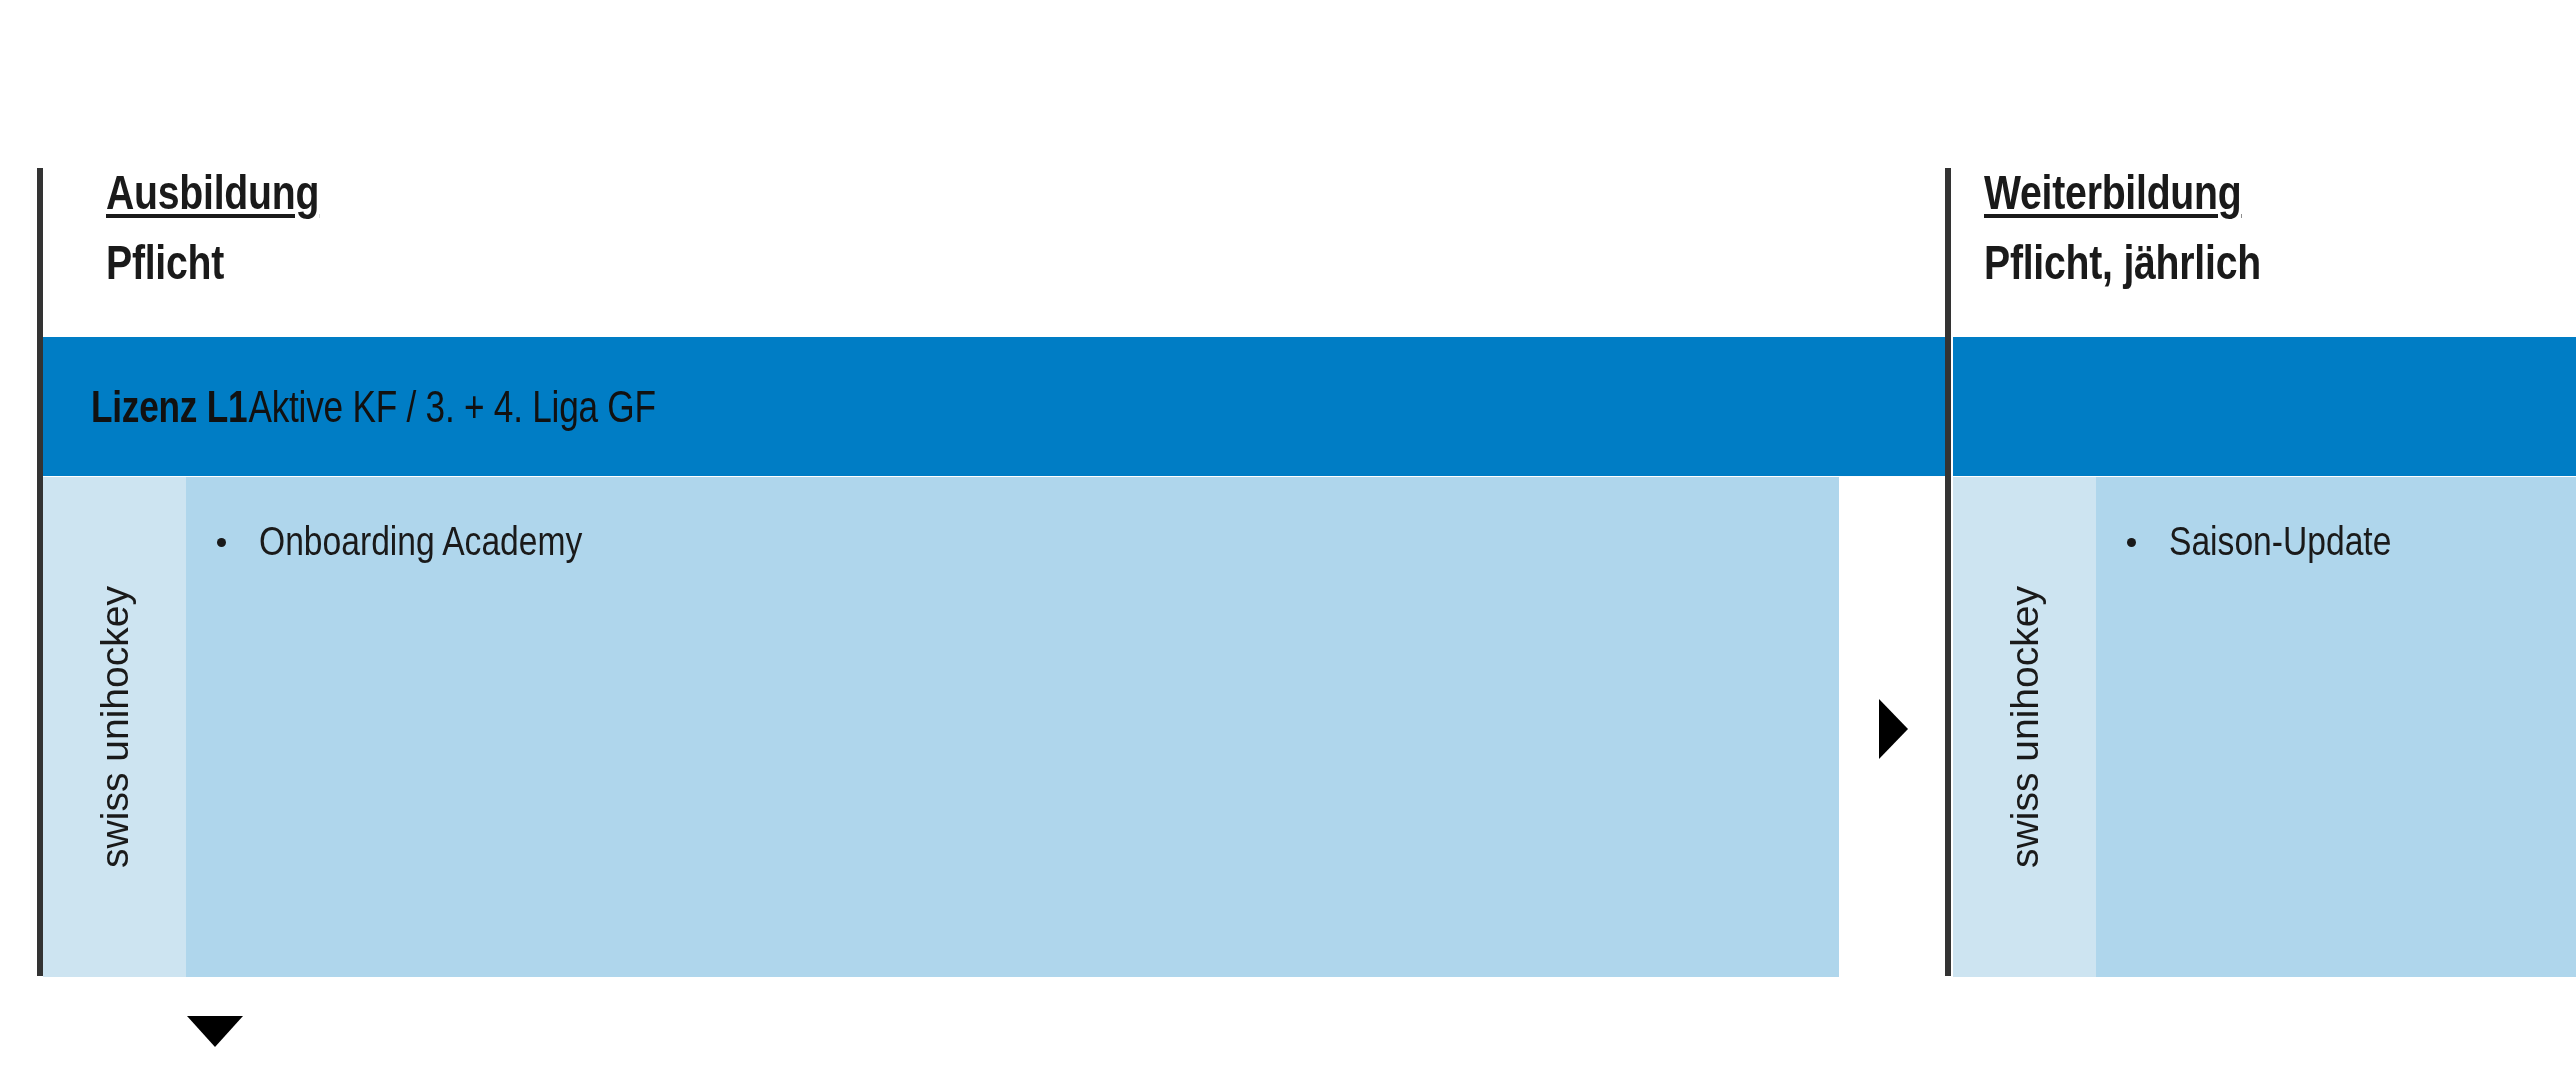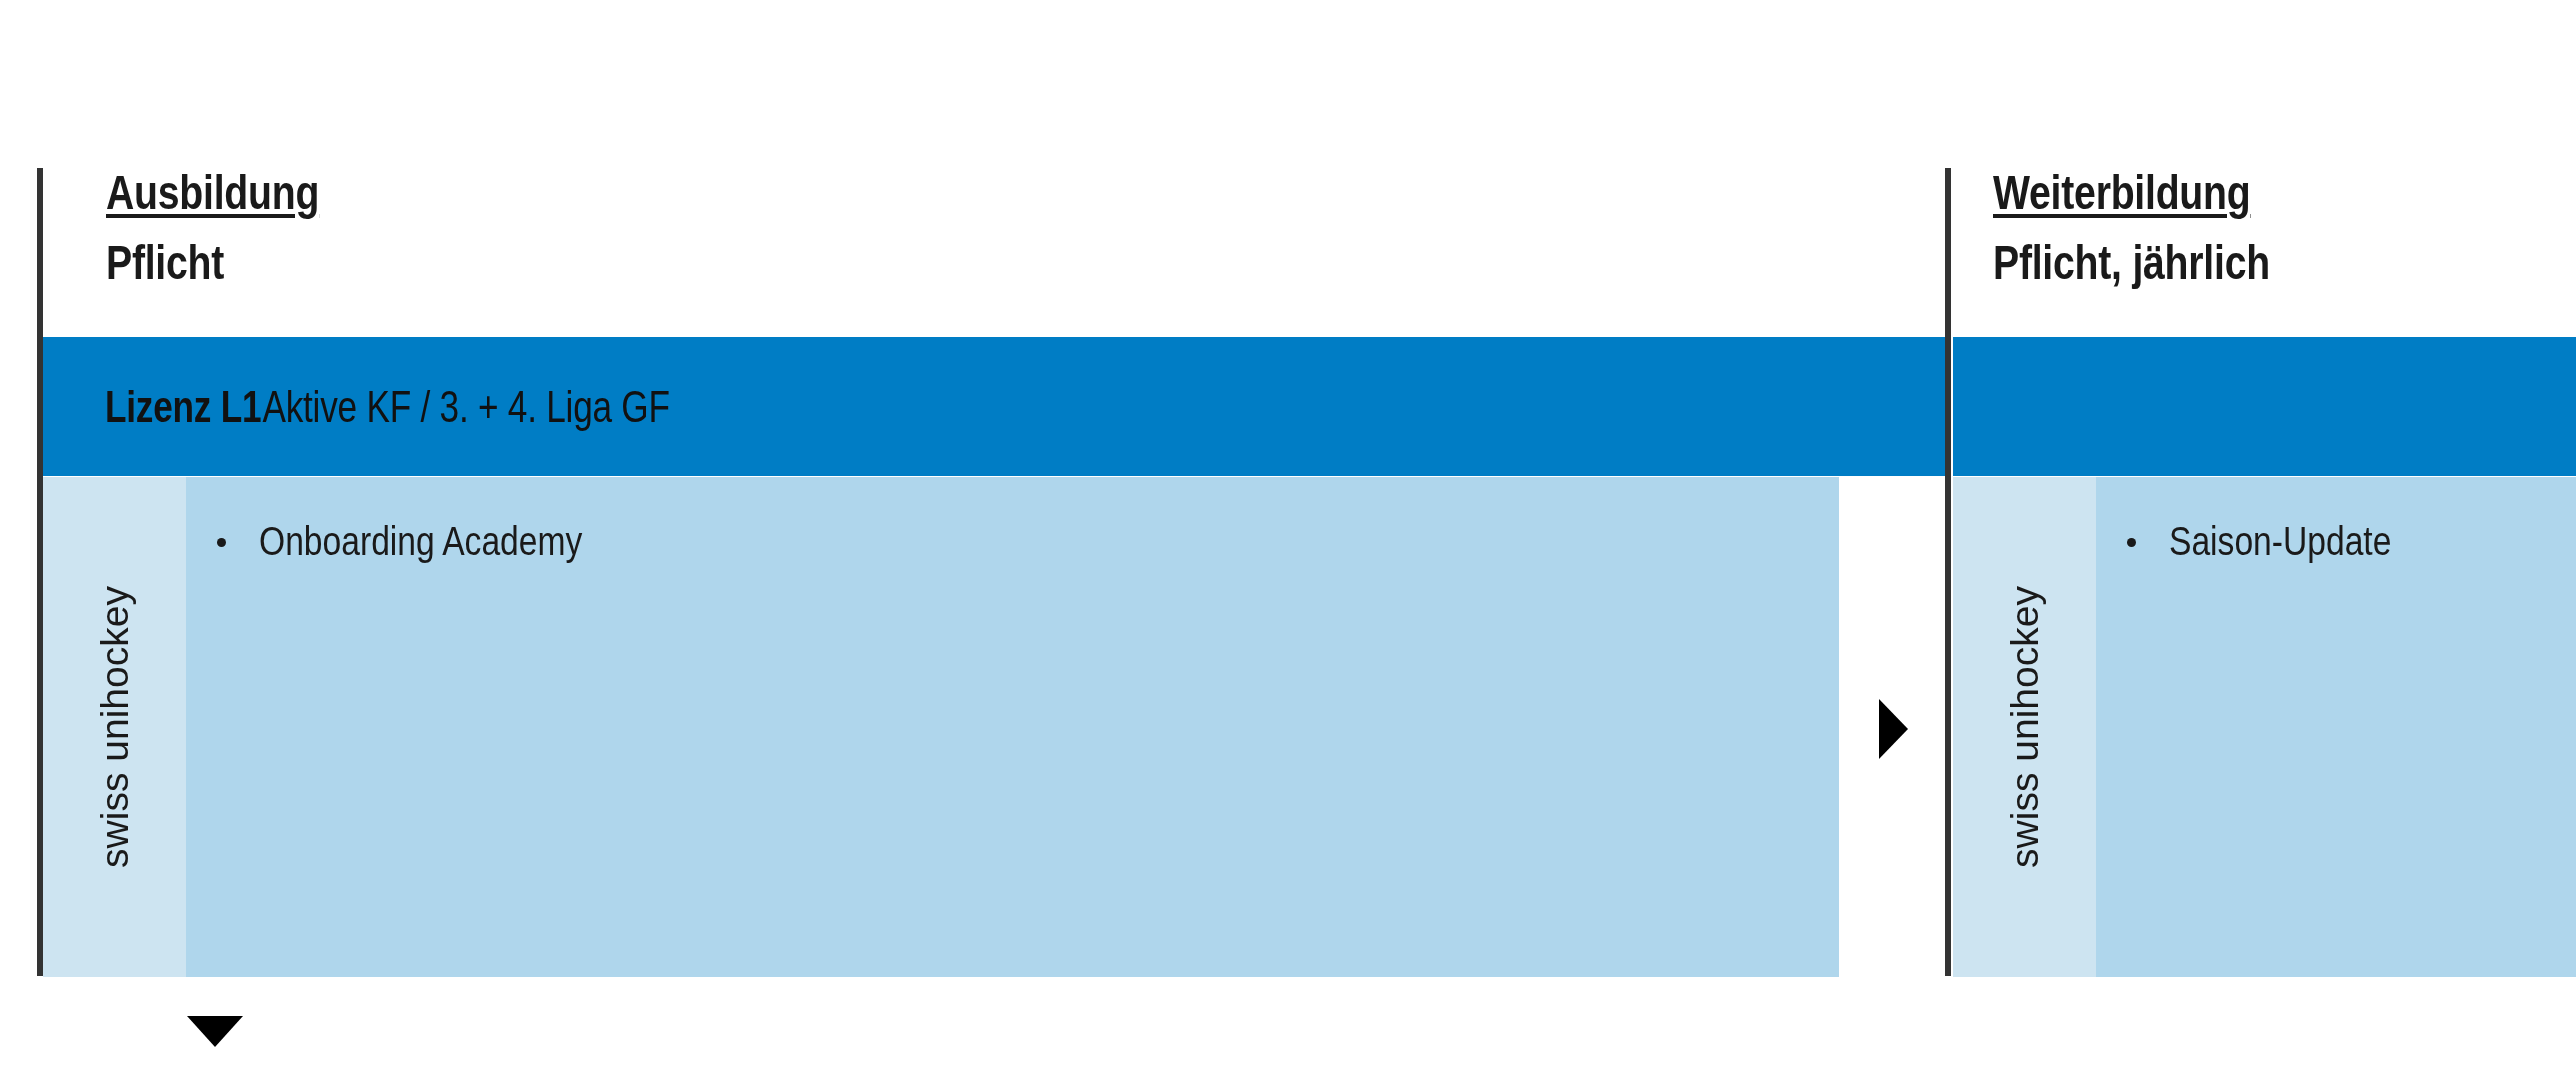--- a/index.html
+++ b/index.html
@@ -33,21 +33,21 @@
   #rule-right { left: 1945px; top: 168px; height: 808px; }
 
   
   .col-head {
     position: absolute;
     top: 168px;
     line-height: 1.02;
     white-space: nowrap;
   }
   #head-left  { left: 106px;  }
-  #head-right { left: 1984px; margin-left: 9px; }
+  #head-right { left: 1984px; }
 
   .col-head .head-title {
     display: inline-block;
     font-size: 49px;
     font-weight: 700;
     letter-spacing: -0.3px;
     text-decoration: underline;
     text-decoration-thickness: 4.1px;
     text-underline-offset: 5.2px;
     transform: scaleX(0.80);
@@ -70,21 +70,21 @@
     position: absolute;
     top: 337px;
     height: 139px;
     background: #007DC5;
   }
   #title-bar-left  { left: 43px;   width: 1902px; }
   #title-bar-right { left: 1953px; width: 706px; }
 
   .title-bar-text {
     position: absolute;
-    left: 62px;
+    left: 48px;
     top: 50%;
     transform: translateY(-50%);
     white-space: nowrap;
     color: #111111;
   }
   .title-bar-text .lic-code {
     font-size: 44px;
     font-weight: 700;
     letter-spacing: -0.3px;
     display: inline-block;

